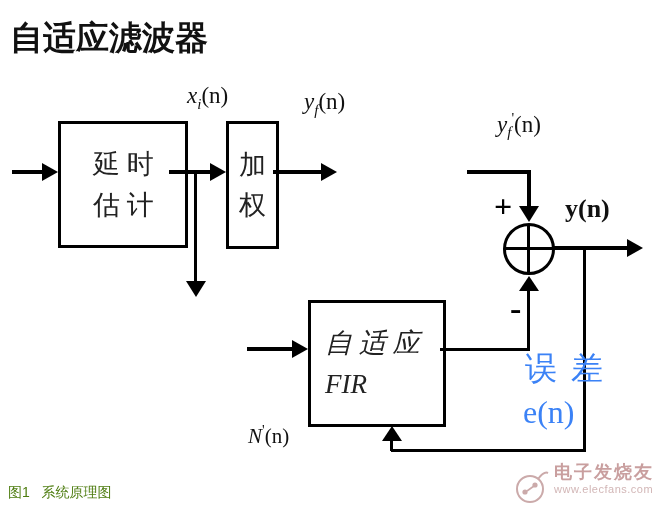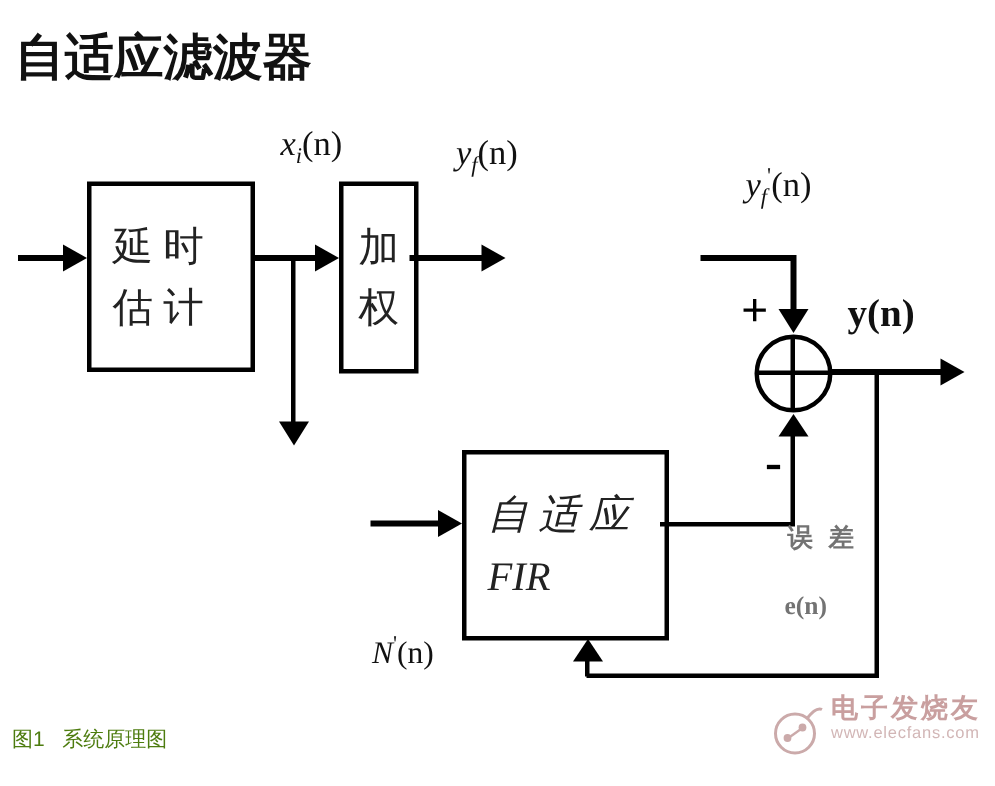--- a/index.html
+++ b/index.html
@@ -20,37 +20,37 @@
   .au{position:absolute;width:0;height:0;border-left:10px solid transparent;
       border-right:10px solid transparent;border-bottom:15px solid #000;}
   .sumcircle{position:absolute;left:503px;top:223px;width:46px;height:46px;
       border:3px solid #000;border-radius:50%;background:transparent;}
   .mlabel{position:absolute;font-size:23px;color:#111;white-space:nowrap;}
   .mlabel i{font-style:italic;}
   .mlabel sub{font-size:15px;font-style:italic;}
   .mlabel sup{font-size:15px;}
   .biglabel{position:absolute;font-size:26px;font-weight:bold;color:#111;white-space:pre;}
   .sign{position:absolute;font-weight:bold;color:#000;line-height:1;}
-  .cnlabel{position:absolute;font-size:17px;color:#737373;white-space:pre;font-weight:bold;}
+  .cnlabel{position:absolute;font-size:32px;color:#3b82f6;white-space:pre;}
   .caption{position:absolute;left:8px;top:484px;font-family:"Liberation Sans",sans-serif;
       font-size:14px;color:#4d7c0f;white-space:pre;}
   .watermark{position:absolute;left:514px;top:463px;display:flex;align-items:flex-start;}
   .wm-text{margin-left:4px;}
   .wm-brand{font-family:"Liberation Sans",sans-serif;font-weight:bold;font-size:18px;
       letter-spacing:2px;line-height:1.1;}
   .wm-url{font-family:"Liberation Sans",sans-serif;font-size:11px;letter-spacing:0.5px;}
 </style>
 </head>
 <body>
 
 <div class="canvas">
 
   <div class="page-title">自适应滤波器</div>
 
-  <div class="box" style="left:58px;top:121px;width:106px;height:121px;">
+  <div class="box" style="left:58px;top:121px;width:106px;height:121px;padding-left:18px;">
     <div class="bline">延 时</div>
     <div class="bline">估 计</div>
   </div>
 
   <div class="box center" style="left:226px;top:121px;width:47px;height:122px;">
     <div class="bline">加</div>
     <div class="bline">权</div>
   </div>
 
 

